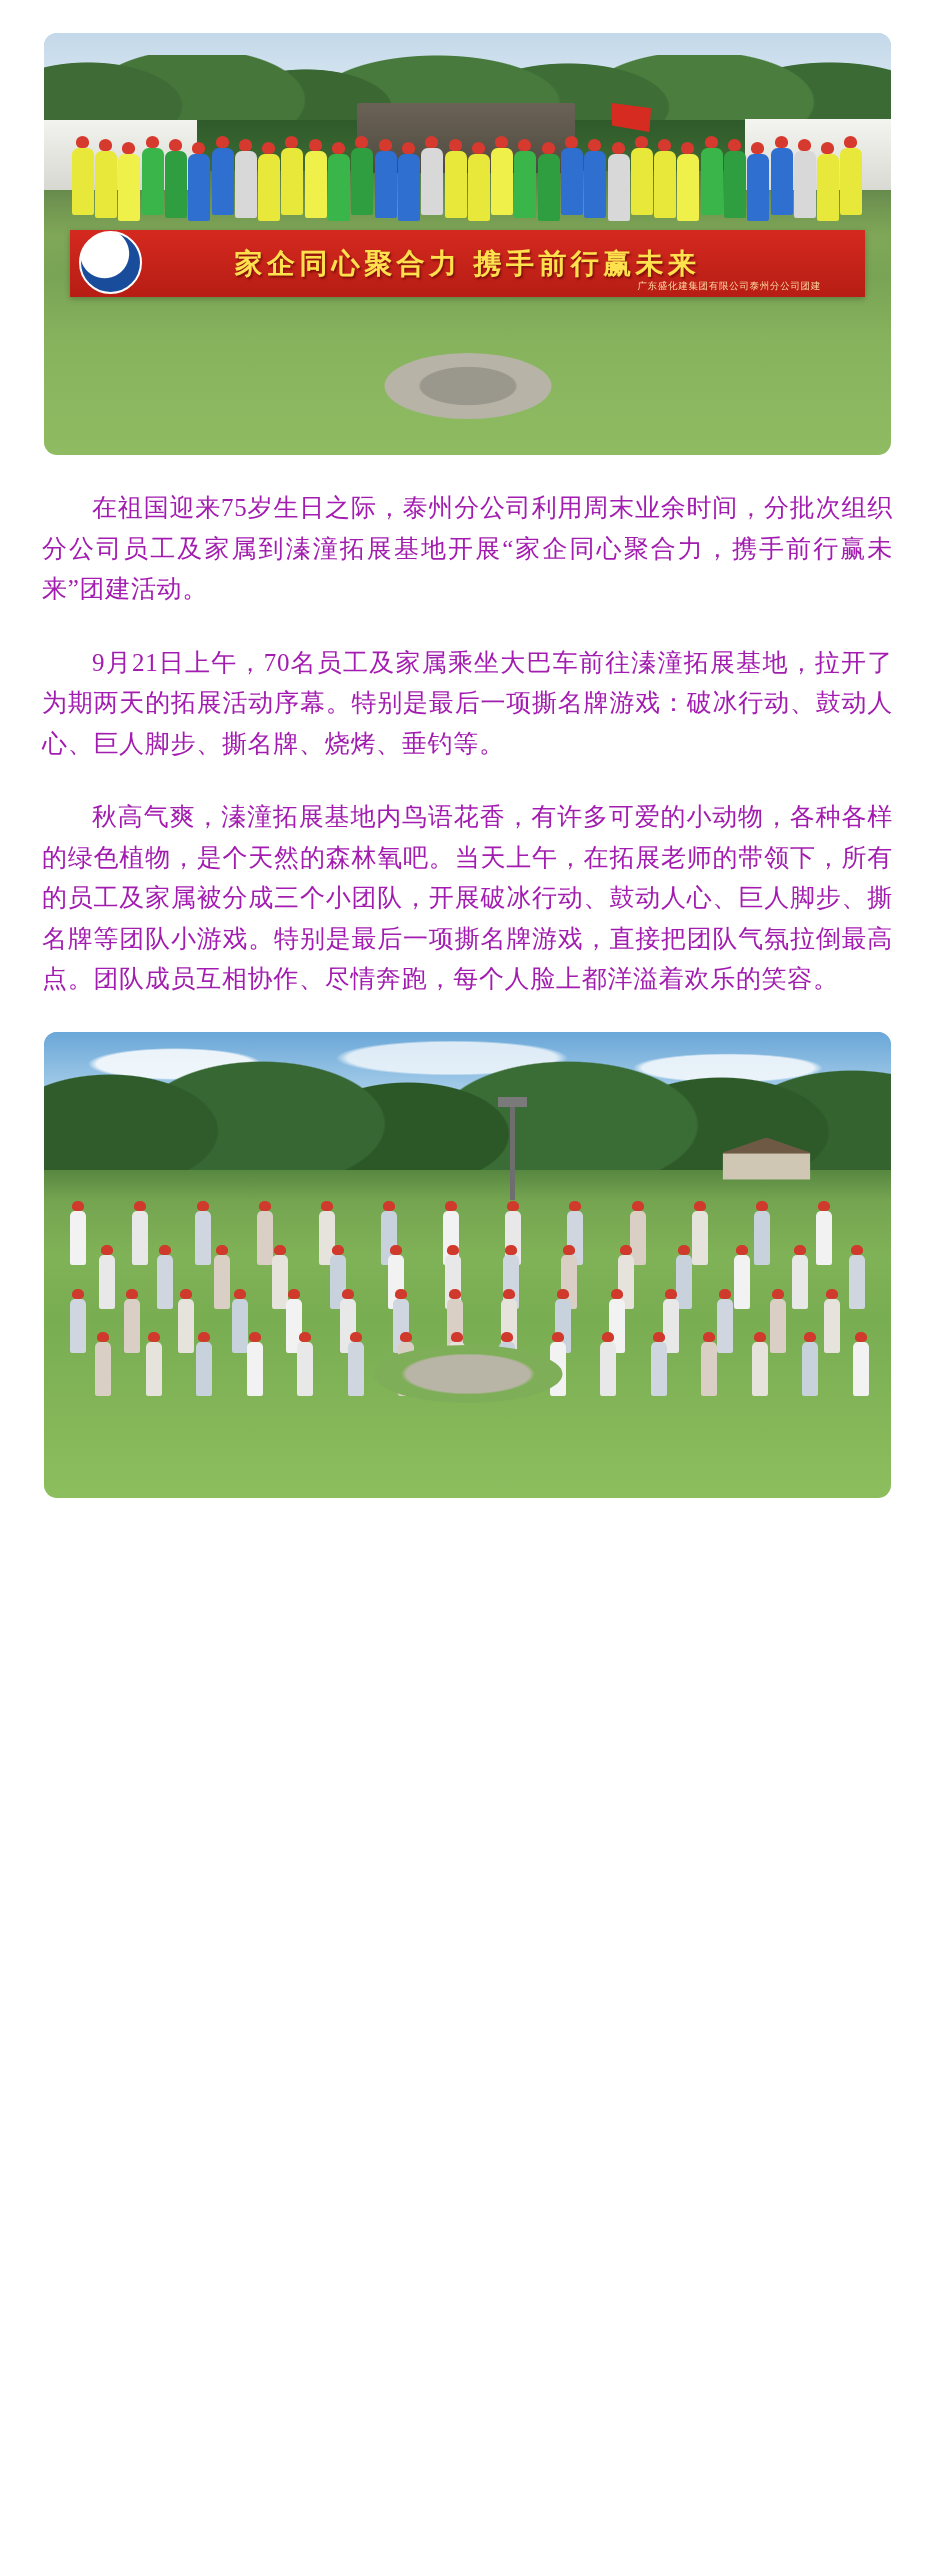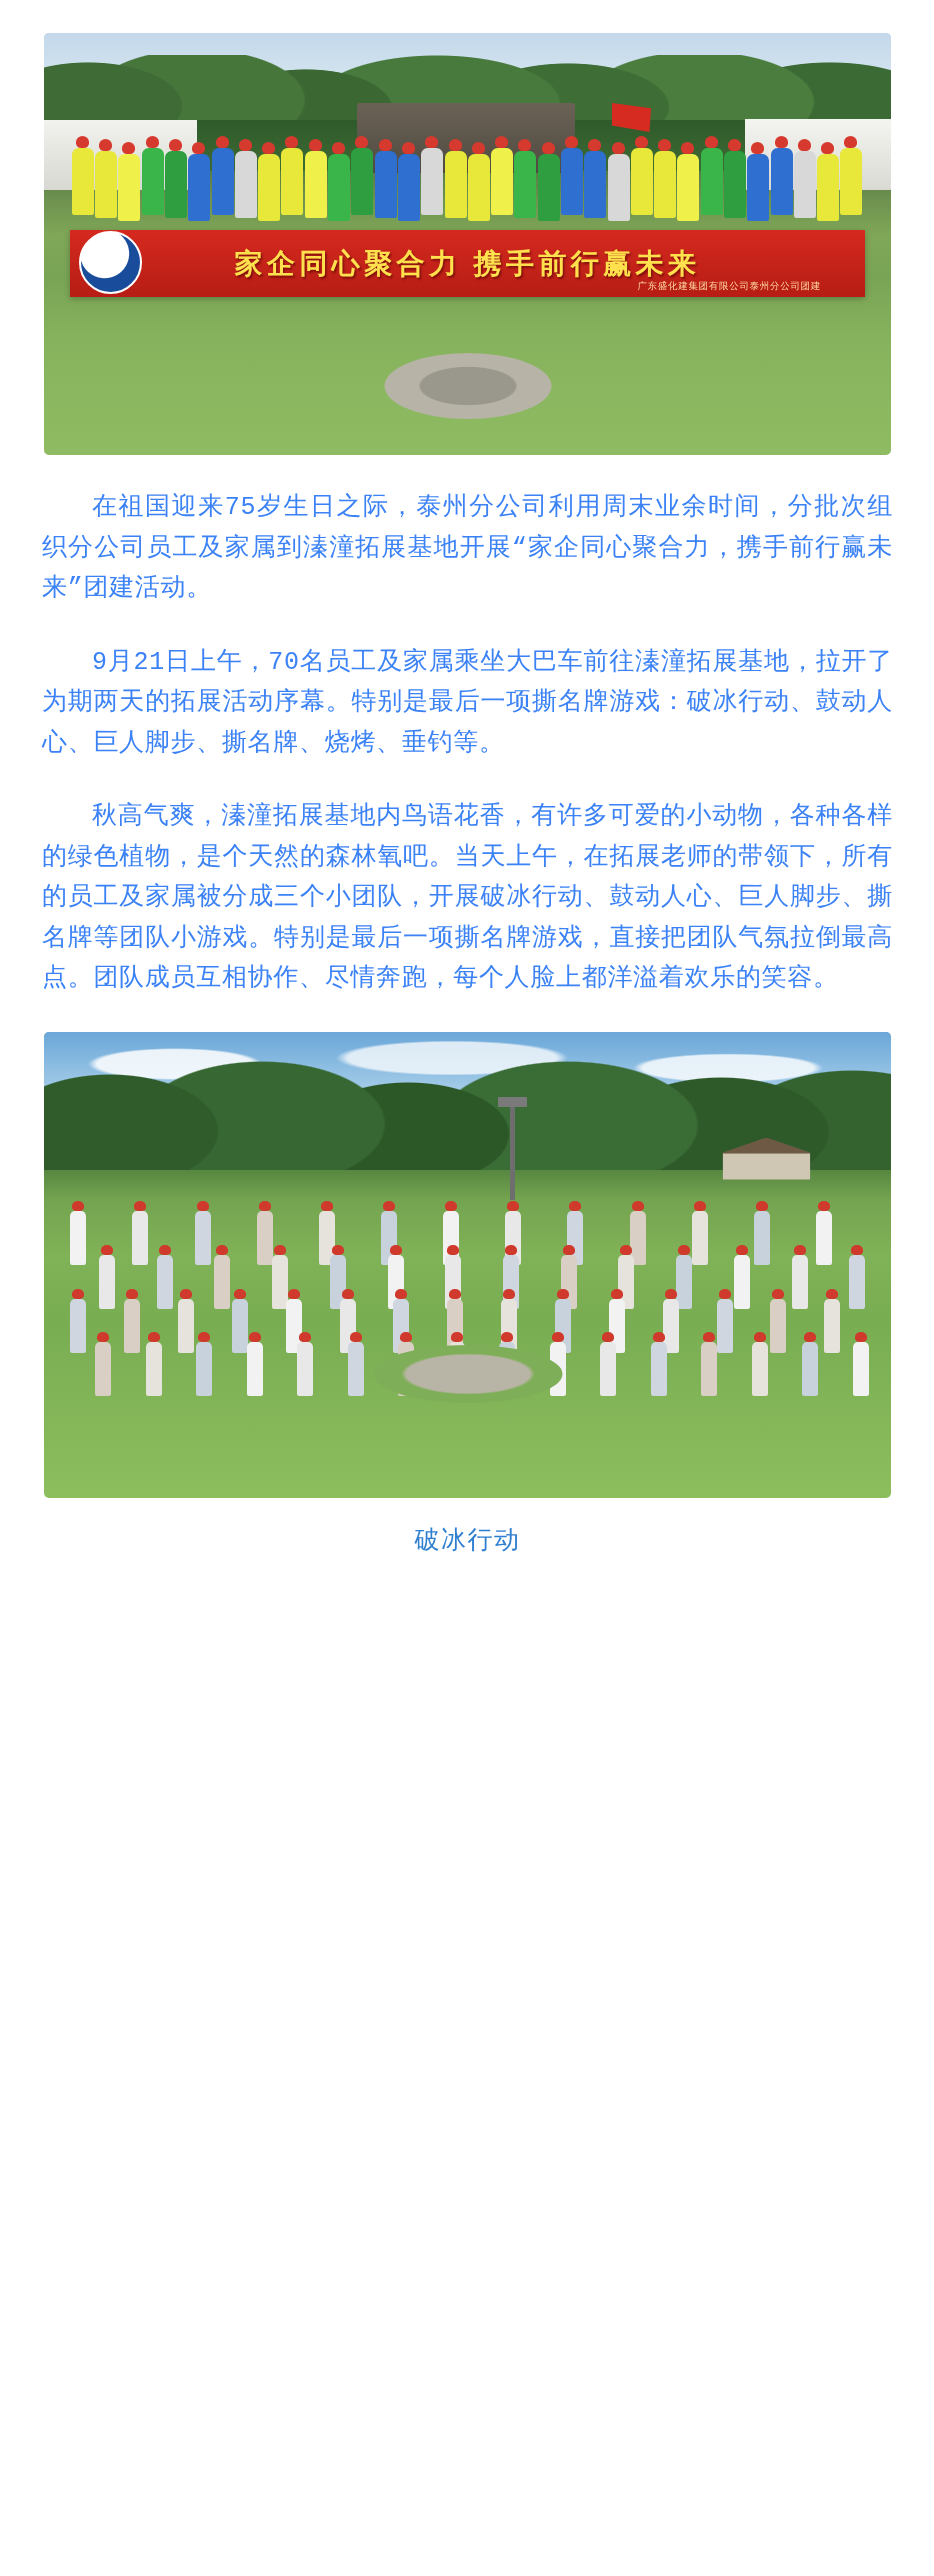--- a/index.html
+++ b/index.html
@@ -17,21 +17,21 @@
     margin: 0 auto;
     padding: 0 0 29px 0;
     box-sizing: border-box;
   }
   
   .photo {
     position: relative;
     width: 847px;
     margin: 33px auto 0 auto;
     overflow: hidden;
-    border-radius: 5px;
+    border-radius: 13px;
   }
   .photo-1 {
     height: 422px;
     background: linear-gradient(to bottom,
       #b9cfe2 0%, #a9c6dd 7%,
       #7f9c68 12%, #5e7f4a 20%,
       #4f7440 26%, #567a45 32%,
       #6f9350 40%, #7fa757 48%,
       #79a455 58%, #86b25d 72%, #8fbc62 100%);
   }
@@ -171,23 +171,23 @@
   .paragraphs {
     padding: 0 42px;
     margin-top: 33px;
   }
   p.para {
     margin: 0 0 33px 0;
     font-size: 25px;
     line-height: 1.62;
     letter-spacing: 0.7px;
     text-indent: 2em;
-    color: #3b82f6;
+    color: #a21caf;
     text-align: justify;
-    font-family: Liberation Mono, monospace;
+    font-family: Liberation Serif, serif;
   }
   p.para:last-child { margin-bottom: 6px; }
 
   
   .caption {
     text-align: center;
     margin-top: 25px;
     font-size: 25px;
     letter-spacing: 1.5px;
     color: #2f7fd0;
@@ -319,16 +319,15 @@
         <i style="left: 556px; top: 138px; background: rgb(232, 232, 232);"></i>
         <i style="left: 607px; top: 138px; background: rgb(207, 214, 224);"></i>
         <i style="left: 657px; top: 138px; background: rgb(217, 207, 196);"></i>
         <i style="left: 708px; top: 138px; background: rgb(230, 226, 220);"></i>
         <i style="left: 758px; top: 138px; background: rgb(200, 210, 221);"></i>
         <i style="left: 809px; top: 138px; background: rgb(242, 242, 242);"></i>
       </div>
     <div class="p2-ring"></div>
   </div>
 
-  <div class="caption">破冰行动</div>
 
 </div>
 
 
 </body></html>

